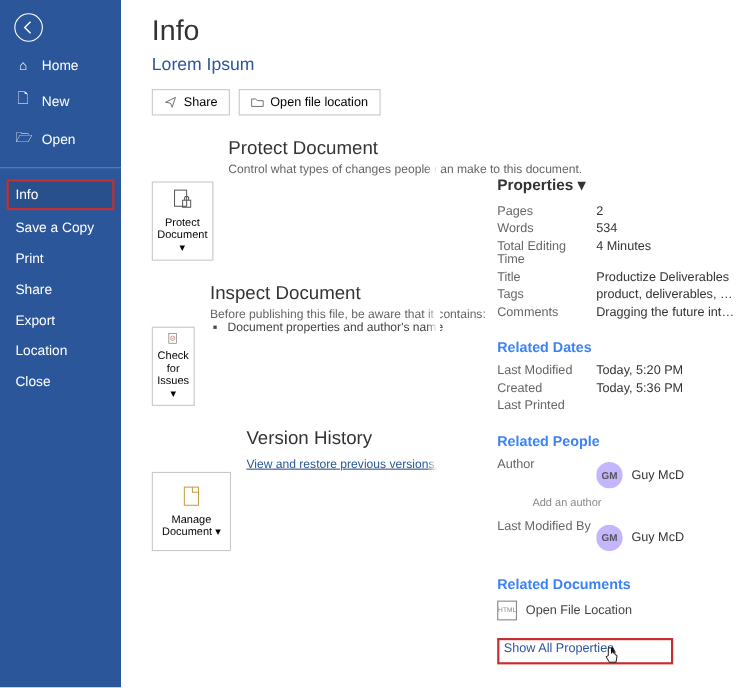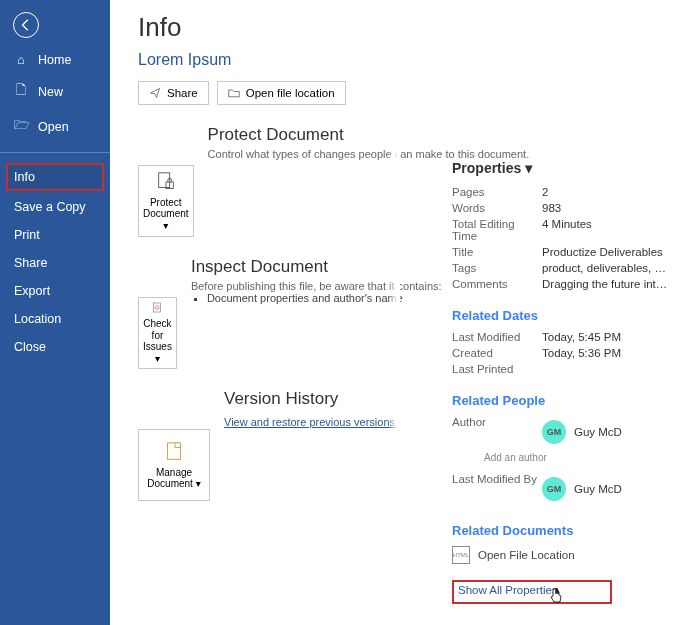--- a/index.html
+++ b/index.html
@@ -25,21 +25,21 @@
   .bullet { list-style:square; margin-left:16px; font-size:11px; color:#444; }
   .link { font-size:11px; color:#2b579a; text-decoration:underline; cursor:pointer; }
   .fade { position:absolute; top:0; right:-1px; width:12px; height:100%; pointer-events:none; background:linear-gradient(to right, rgba(255,255,255,0), #fff 80%); }
   .props-col { flex:1; padding:160px 10px 0 52px; font-size:11.5px; color:#444; overflow:hidden; }
   .props-hdr { font-size:14px; font-weight:600; color:#333; margin-bottom:10px; display:inline-flex; align-items:center; gap:4px; cursor:pointer;}
   .kv { display:flex; margin-bottom:4px; }
   .kv .k { width:90px; color:#666; }
   .kv .v { flex:1; color:#333; white-space:nowrap; overflow:hidden; text-overflow:ellipsis; }
   .subhdr { font-size:13px; font-weight:700; color:#3b82f6; margin:18px 0 8px 0; }
   .person { display:flex; align-items:center; gap:8px; margin:4px 0; }
-  .avatar { width:24px; height:24px; border-radius:50%; background:#5eead4; color:#555; font-size:9px; font-weight:600; display:flex; align-items:center; justify-content:center; }
+  .avatar { width:24px; height:24px; border-radius:50%; background:#c4b5fd; color:#555; font-size:9px; font-weight:600; display:flex; align-items:center; justify-content:center; }
   .addauthor { font-size:10px; color:#888; margin-left:32px; cursor:text; }
   .ofl { display:flex; align-items:center; gap:8px; margin-top:6px; cursor:pointer;}
   .html-icon { width:18px; height:18px; border:1px solid #888; color:#888; font-size:6px; display:flex; align-items:center; justify-content:center; }
   .show-all { display:inline-block; margin-top:16px; padding:2px 52px 6px 4px; font-size:11.5px; color:#2b579a; cursor:pointer; border:2px solid #c62f2f; position:relative;}
   .cursor { position:absolute; right:46px; top:6px; }
   svg { display:block; }
 </style>
 </head>
 <body>
 
@@ -157,21 +157,21 @@
     <div class="props-hdr">
         <span>Properties</span>
         <span>▾</span>
       </div>
     <div class="kv">
         <span class="k">Pages</span>
         <span class="v">2</span>
       </div>
     <div class="kv">
         <span class="k">Words</span>
-        <span class="v">983</span>
+        <span class="v">534</span>
       </div>
     <div class="kv">
         <span class="k">Total Editing Time</span>
         <span class="v">4 Minutes</span>
       </div>
     <div class="kv">
         <span class="k">Title</span>
         <span class="v">Productize Deliverables</span>
       </div>
     <div class="kv">
@@ -179,21 +179,21 @@
         <span class="v">product, deliverables, opti...</span>
       </div>
     <div class="kv">
         <span class="k">Comments</span>
         <span class="v">Dragging the future into n...</span>
       </div>
 
     <div class="subhdr">Related Dates</div>
     <div class="kv">
         <span class="k">Last Modified</span>
-        <span class="v">Today, 5:45 PM</span>
+        <span class="v">Today, 5:20 PM</span>
       </div>
     <div class="kv">
         <span class="k">Created</span>
         <span class="v">Today, 5:36 PM</span>
       </div>
     <div class="kv">
         <span class="k">Last Printed</span>
         <span class="v"></span>
       </div>
 

